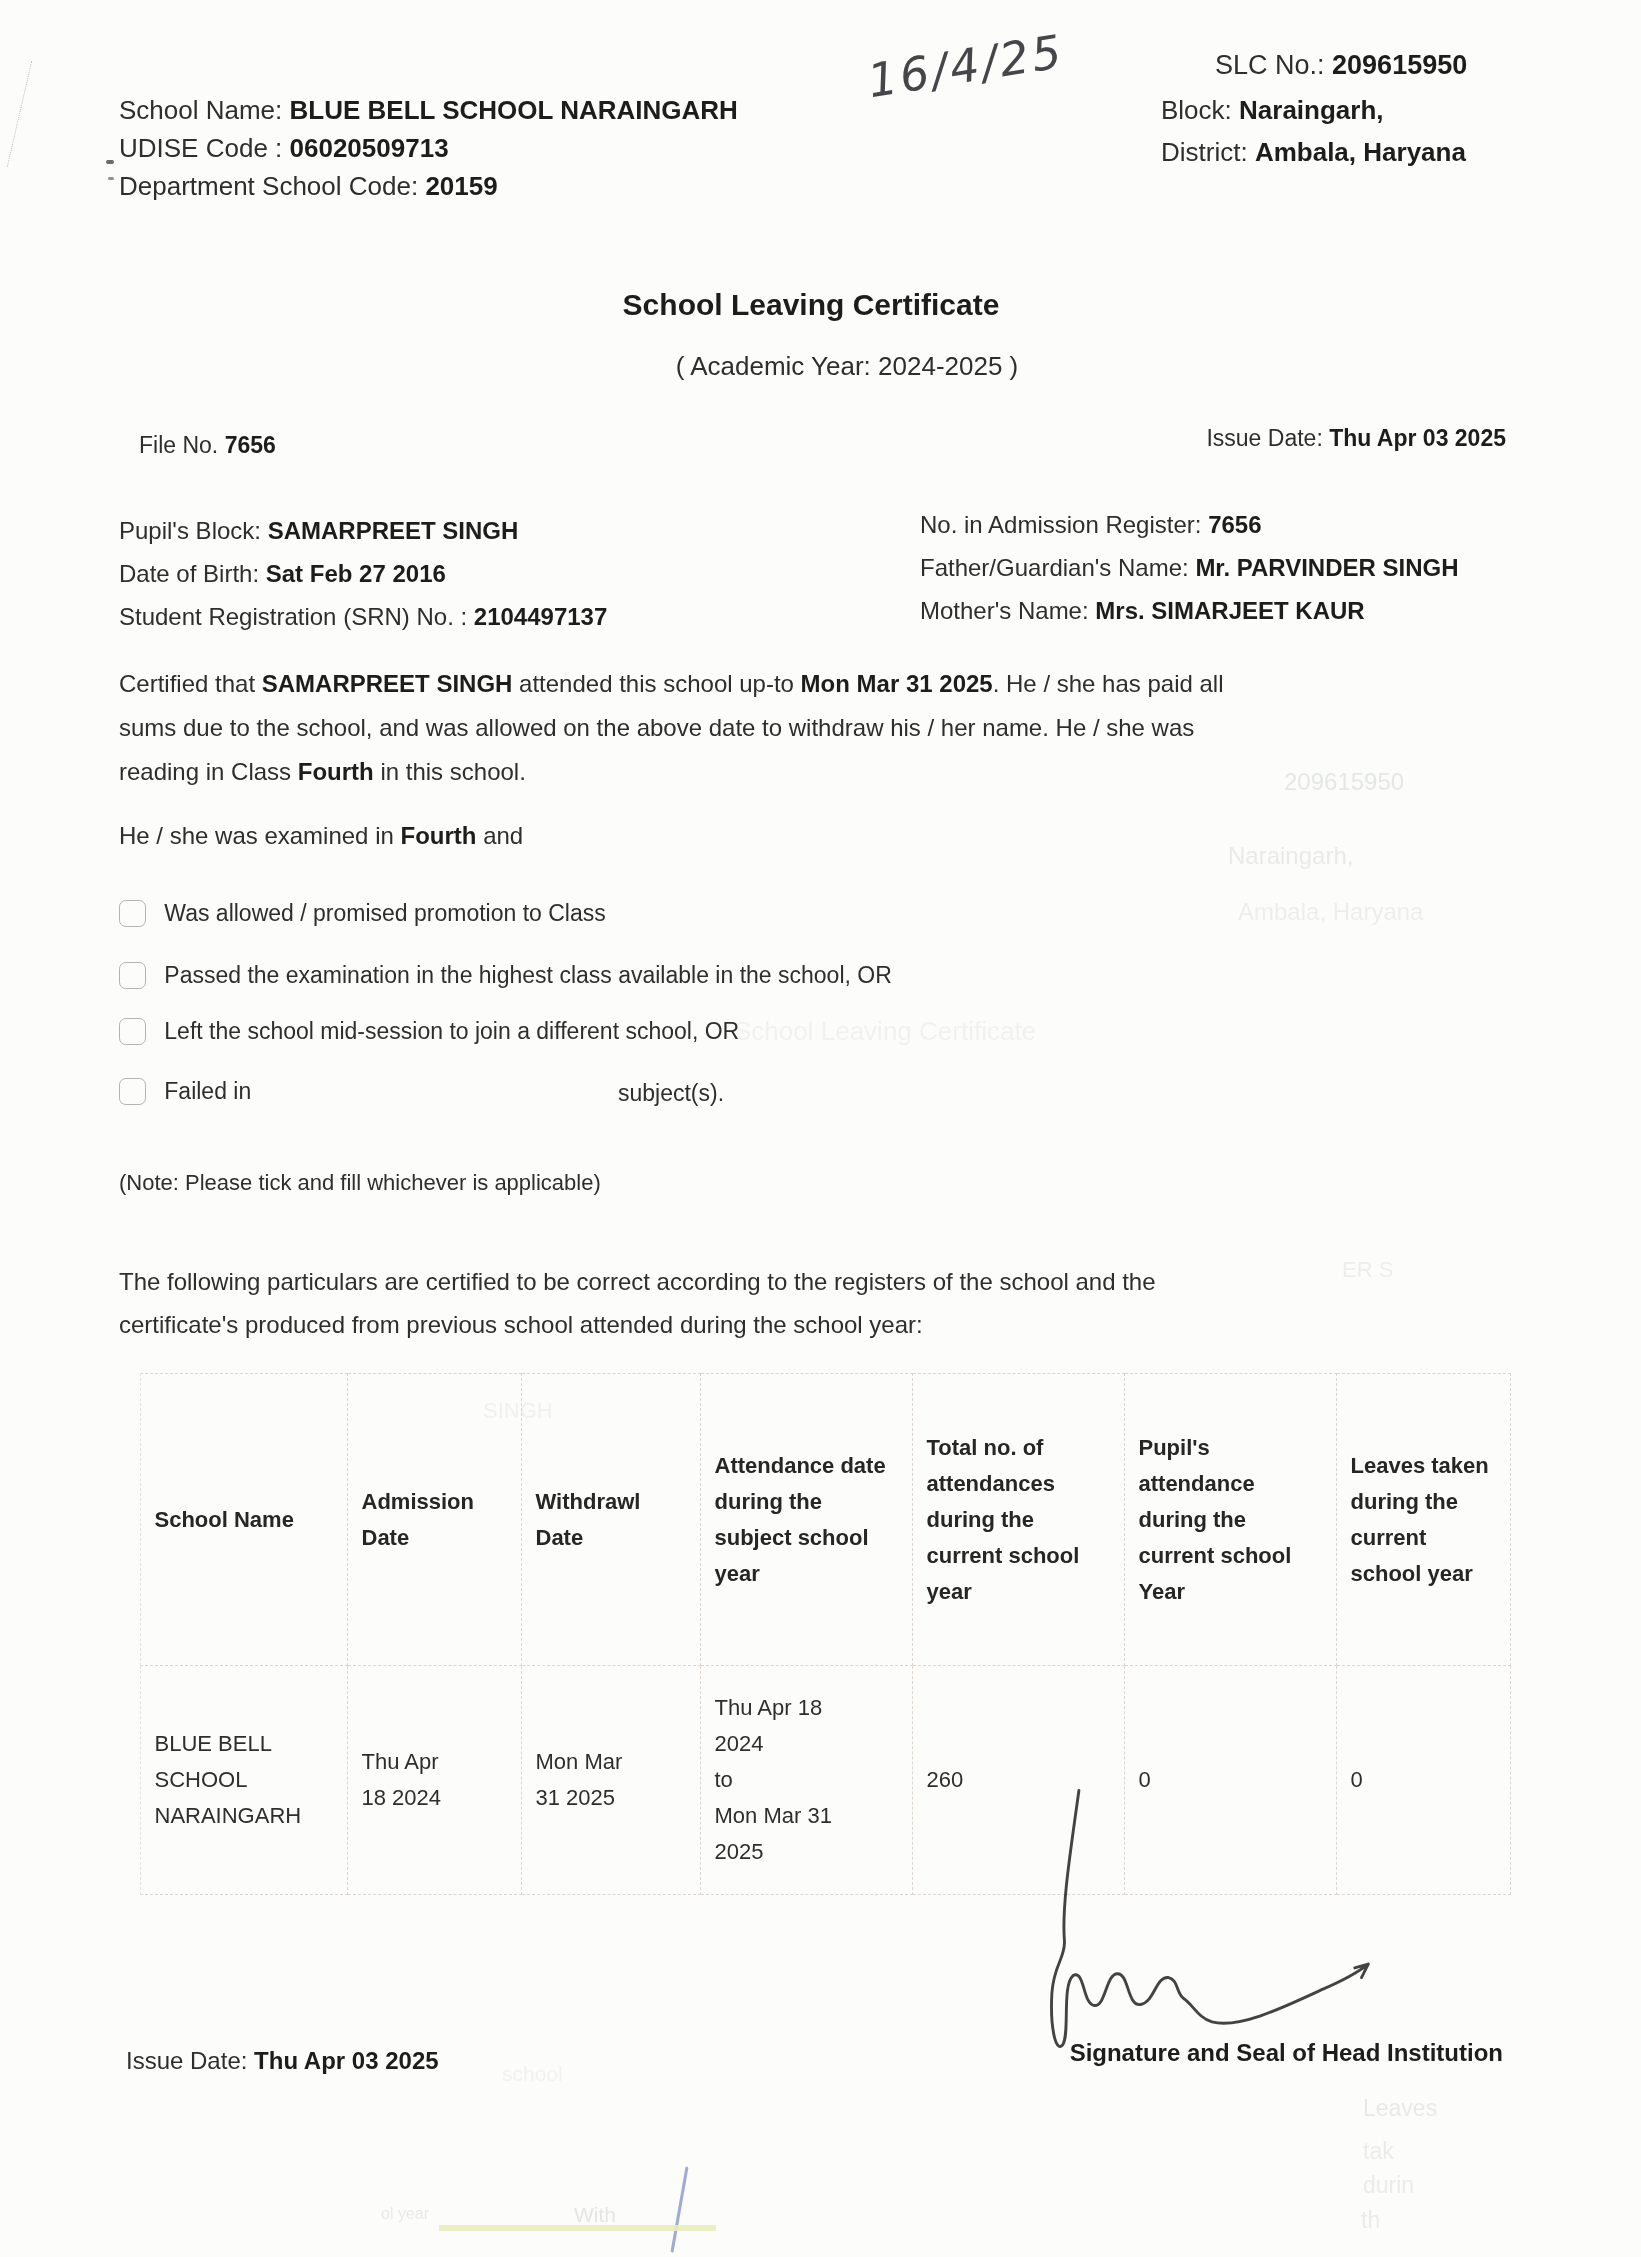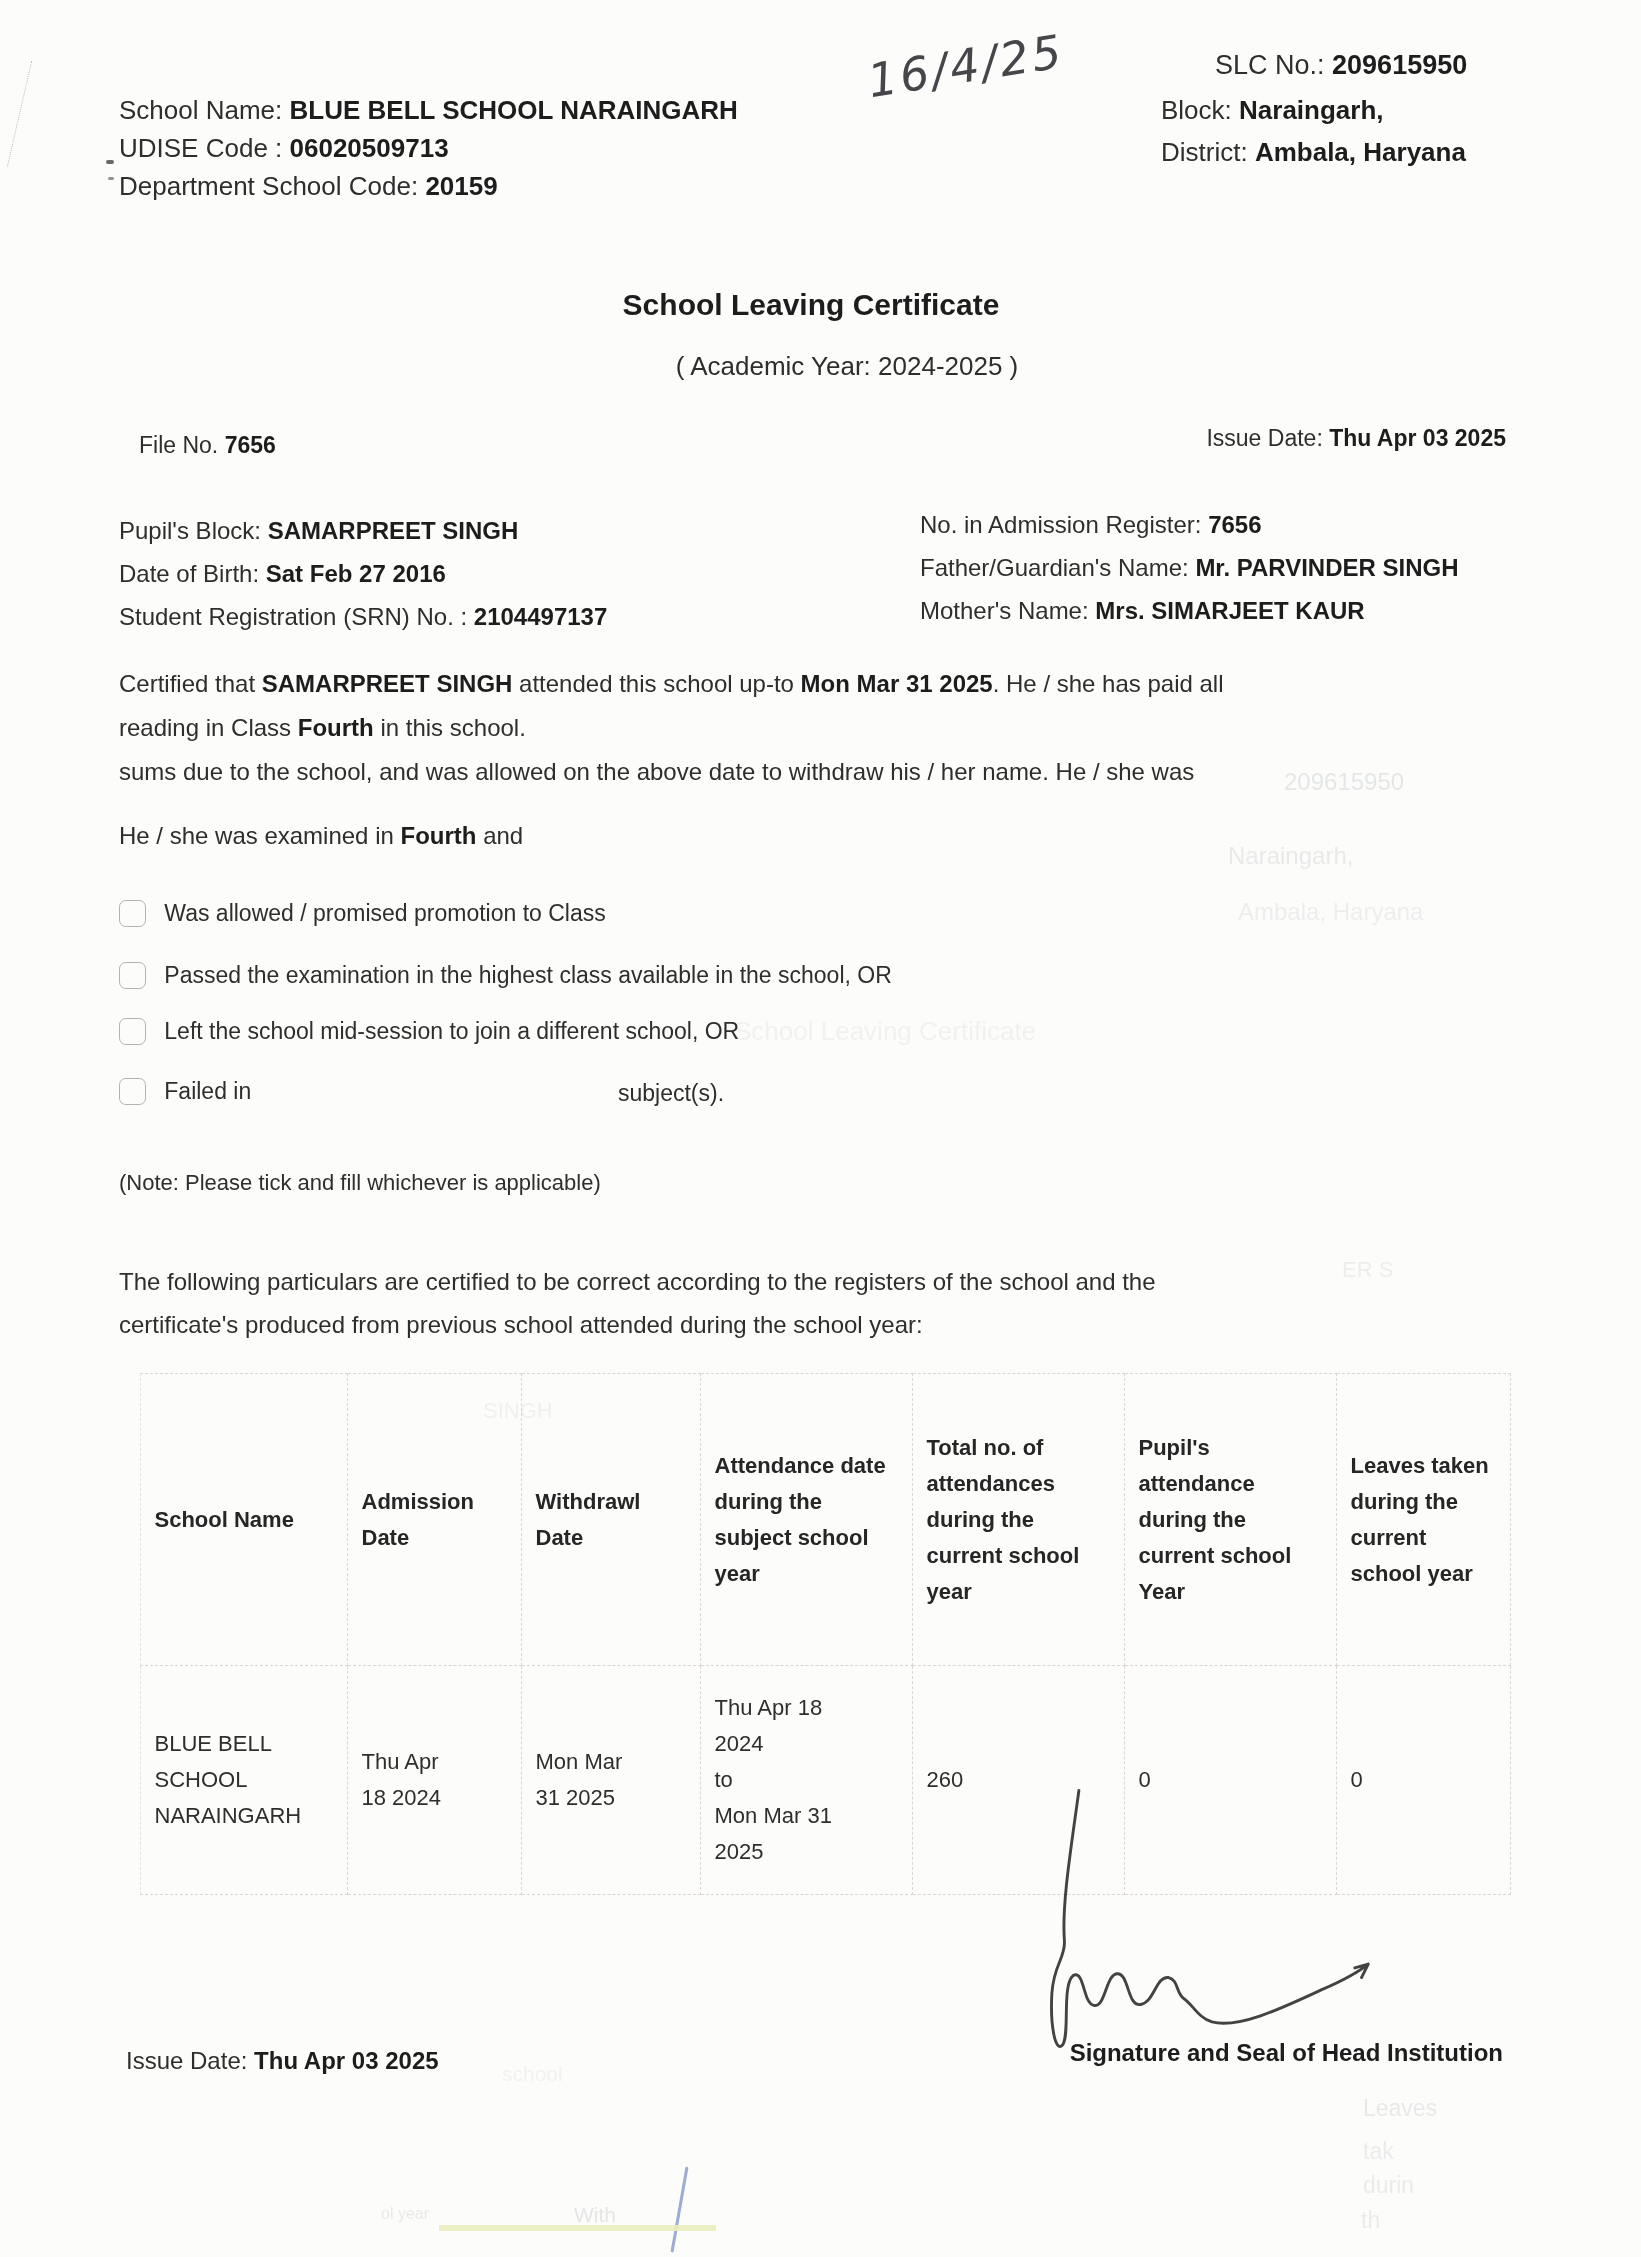--- a/index.html
+++ b/index.html
@@ -175,24 +175,24 @@
       <span>Mother's Name:</span>
       <b>Mrs. SIMARJEET KAUR</b>
     </div>
   </div>
 
   <div class="abs cert-para">
     <div>
       <span>Certified that </span><b>SAMARPREET SINGH</b><span> attended this school up-to </span><b>Mon Mar 31 2025</b><span>. He / she has paid all</span>
     </div>
     <div>
+      <span>sums due to the school, and was allowed on the above date to withdraw his / her name. He / she was</span>
+    </div>
+    <div>
       <span>reading in Class </span><b>Fourth</b><span> in this school.</span>
-    </div>
-    <div>
-      <span>sums due to the school, and was allowed on the above date to withdraw his / her name. He / she was</span>
     </div>
   </div>
 
   <div class="abs examined">
     <span>He / she was examined in </span><b>Fourth</b><span> and</span>
   </div>
 
   <div class="abs cb-row" style="top:900px;">
     <span class="cb-box"></span>
     <span>Was allowed / promised promotion to Class</span>

